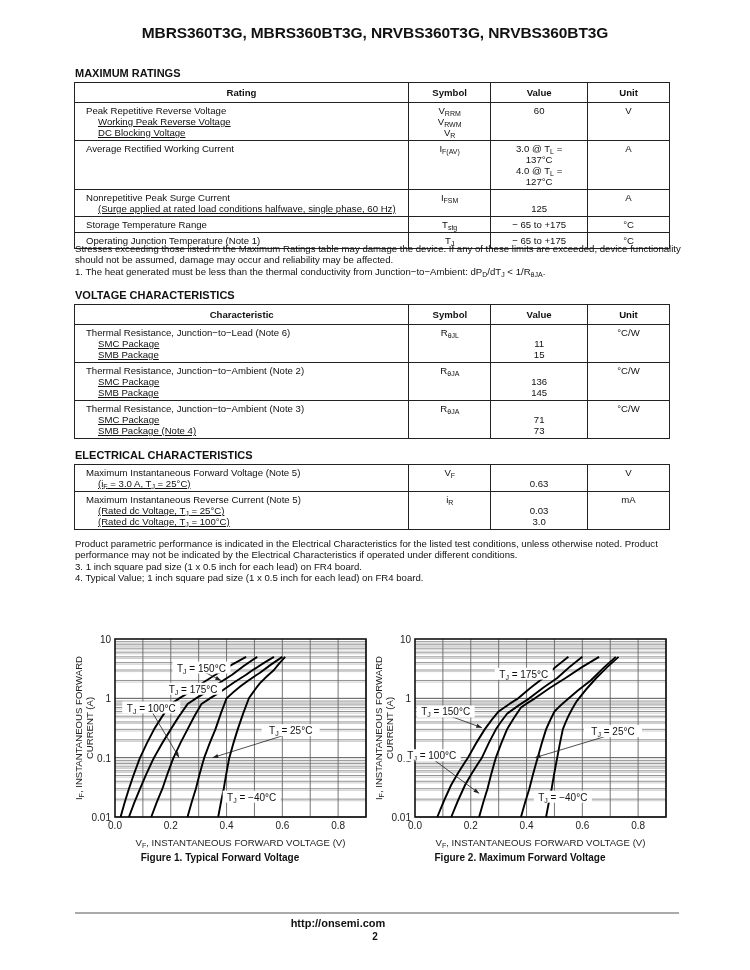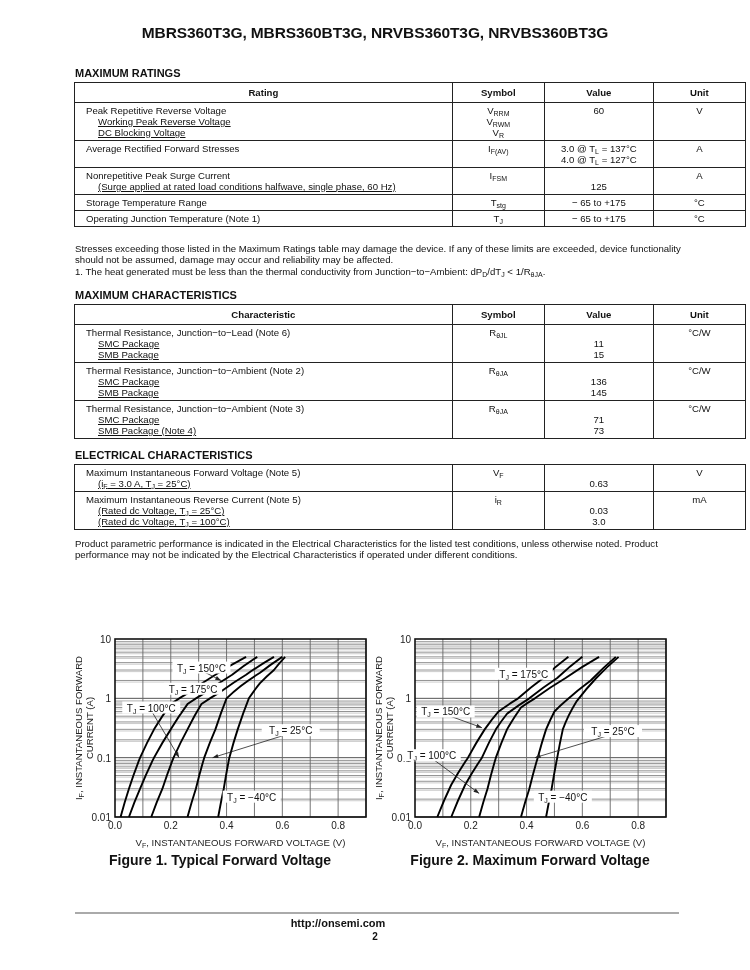--- a/index.html
+++ b/index.html
@@ -1,28 +1,28 @@
 <!DOCTYPE html>
 <html><head>
 <meta charset="utf-8">
 <style>
   html, body { margin:0; padding:0; background:#fff; }
   body { width:750px; height:970px; position:relative; font-family:"Liberation Sans", sans-serif; color:#111; overflow:hidden; }
   .title { position:absolute; left:0; top:24px; width:750px; text-align:center; font-size:15.5px; font-weight:bold; letter-spacing:-0.1px; }
   .sec { position:absolute; left:75px; font-size:11px; font-weight:bold;text-align:right; }
-  table.dt { position:absolute; left:74px; width:672px; border-collapse:collapse; font-size:9.6px; line-height:11px; }
+  table.dt { position:absolute; left:74px; width:596px; border-collapse:collapse; font-size:9.6px; line-height:11px; }
   table.dt th, table.dt td { border:1px solid #222; padding:2px 11px; vertical-align:top; }
   table.dt th { font-weight:bold; text-align:center; padding:4px 5px; }
   table.dt td.c { text-align:center; }
   .ind { padding-left:12px;text-decoration:underline; }
   .note { position:absolute; left:75px; width:610px; font-size:9.6px; line-height:11.3px; }
   sub { font-size:7px; vertical-align:-2px; line-height:0; }
   .chart { position:absolute; top:628px; width:300px; height:250px; }
   .chart svg { position:absolute; left:0; top:0; }
-  .figcap { position:absolute; top:852px; font-size:14px; font-weight:bold; text-align:center; width:300px; }
+  .figcap { position:absolute; top:852px; font-size:10px; font-weight:bold; text-align:center; width:300px; }
   .footline { position:absolute; left:75px; top:912px; width:604px; height:2px; background:#aaa; }
   .footurl { position:absolute; left:0; width:676px; top:917px; text-align:center; font-size:11px; font-weight:bold; }
   .footpg { position:absolute; left:0; width:750px; top:931px; text-align:center; font-size:10px; font-weight:bold; }
 </style>
 </head>
 <body>
 
 <div class="title">MBRS360T3G, MBRS360BT3G, NRVBS360T3G, NRVBS360BT3G</div>
 
 <div class="sec" style="top:67px">MAXIMUM RATINGS</div>
@@ -53,21 +53,21 @@
           <div>V<sub>RWM</sub></div>
           <div>V<sub>R</sub></div>
         </td>
         <td class="c">
           <div>60</div>
         </td>
         <td class="c">V</td>
       </tr>
       <tr>
         <td>
-          <div class="">Average Rectified Forward Stresses</div>
+          <div class="">Average Rectified Working Current</div>
         </td>
         <td class="c">
           <div>I<sub>F(AV)</sub></div>
         </td>
         <td class="c">
           <div>3.0 @ T<sub>L</sub> = 137°C</div>
           <div>4.0 @ T<sub>L</sub> = 127°C</div>
         </td>
         <td class="c">A</td>
       </tr>
@@ -107,21 +107,21 @@
         <td class="c">
           <div>− 65 to +175</div>
         </td>
         <td class="c">°C</td>
       </tr>
     </tbody>
 </table>
 <div class="note" style="top:243px">Stresses exceeding those listed in the Maximum Ratings table may damage the device. If any of these limits are exceeded, device functionality should not be assumed, damage may occur and reliability may be affected.</div>
 <div class="note" style="top:266px">1.  The heat generated must be less than the thermal conductivity from Junction−to−Ambient: dP<sub>D</sub>/dT<sub>J</sub> &lt; 1/R<sub>θJA</sub>.</div>
 
-<div class="sec" style="top:289px">MAXIMUM CHARACTERISTICS</div>
+<div class="sec" style="top:289px">VOLTAGE CHARACTERISTICS</div>
 <table class="dt" style="top:304px">
   <colgroup>
       <col style="width:340px">
       <col style="width:83px">
       <col style="width:98px">
       <col style="width:83px">
     </colgroup>
   <thead>
       <tr>
     <th>Characteristic</th>
@@ -218,20 +218,22 @@
           <div>&nbsp;</div>
           <div>0.03</div>
           <div>3.0</div>
         </td>
         <td class="c">mA</td>
       </tr>
     </tbody>
 </table>
 <div class="note" style="top:538px">Product parametric performance is indicated in the Electrical Characteristics for the listed test conditions, unless otherwise noted. Product performance may not be indicated by the Electrical Characteristics if operated under different conditions.</div>
 <div class="note" style="top:561px">
+  <div>3.  1 inch square pad size (1 x 0.5 inch for each lead) on FR4 board.</div>
+  <div>4.  Typical Value; 1 inch square pad size (1 x 0.5 inch for each lead) on FR4 board.</div>
 </div>
 
 <div class="chart" style="left:70px">
   <svg width="300" height="230">
       <line x1="45" x2="296" y1="171.13888692393712" y2="171.13888692393712" stroke="#777" stroke-width="0.8"></line>
       <line x1="45" x2="296" y1="172.73888692393712" y2="172.73888692393712" stroke="#999" stroke-width="0.5"></line>
       <line x1="45" x2="296" y1="160.69080555330004" y2="160.69080555330004" stroke="#777" stroke-width="0.8"></line>
       <line x1="45" x2="296" y1="162.29080555330003" y2="162.29080555330003" stroke="#999" stroke-width="0.5"></line>
       <line x1="45" x2="296" y1="153.27777384787422" y2="153.27777384787422" stroke="#777" stroke-width="0.8"></line>
       <line x1="45" x2="296" y1="154.8777738478742" y2="154.8777738478742" stroke="#999" stroke-width="0.5"></line>
@@ -422,17 +424,17 @@
       <rect x="32.733333333333334" y="121.21070068061198" width="58" height="12" fill="#fff"></rect>
       <text x="61.733333333333334" y="131.21070068061198" font-size="10" text-anchor="middle" font-family="Liberation Sans, sans-serif" fill="#111">T<tspan font-size="7" dy="2">J</tspan><tspan dy="-2"> = 100°C</tspan></text>
       <line x1="243.0111111111111" y1="106.13529014036166" x2="164.92222222222222" y2="129.66666666666669" stroke="#222" stroke-width="0.8"></line>
       <path d="M164.92222222222222,129.66666666666669 L169.725153116633,126.07057784358203 L170.9123704175885,130.0103592583091 Z" fill="#222"></path>
       <rect x="214.0111111111111" y="97.13529014036166" width="58" height="12" fill="#fff"></rect>
       <text x="243.0111111111111" y="107.13529014036166" font-size="10" text-anchor="middle" font-family="Liberation Sans, sans-serif" fill="#111">T<tspan font-size="7" dy="2">J</tspan><tspan dy="-2"> = 25°C</tspan></text>
       <rect x="163.8111111111111" y="162.68292093788244" width="58" height="12" fill="#fff"></rect>
       <text x="192.8111111111111" y="172.68292093788244" font-size="10" text-anchor="middle" font-family="Liberation Sans, sans-serif" fill="#111">T<tspan font-size="7" dy="2">J</tspan><tspan dy="-2"> = −40°C</tspan></text>
     </svg>
 </div>
-<div class="figcap" style="left:380px">Figure 2. Maximum Forward Voltage</div>
+<div class="figcap" style="left:370px">Figure 2. Maximum Forward Voltage</div>
 
 <div class="footline"></div>
 <div class="footurl">http://onsemi.com</div>
 <div class="footpg">2</div>
 
 </body></html>

